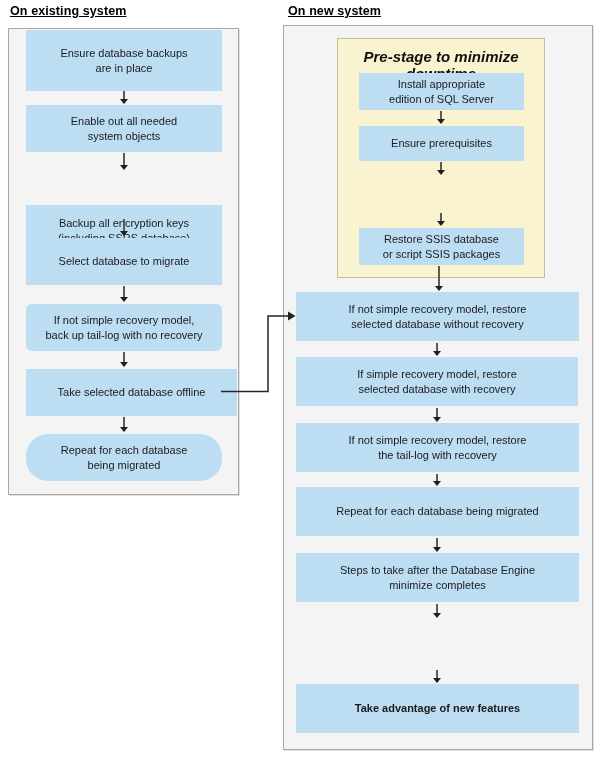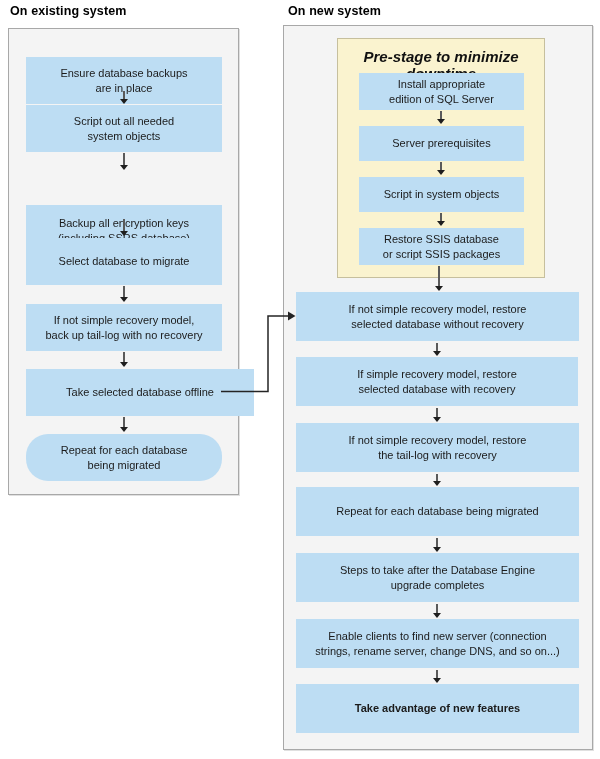--- a/index.html
+++ b/index.html
@@ -4,20 +4,21 @@
 <style>
   html,body{margin:0;padding:0;}
   body{
     width:600px;height:759px;position:relative;background:#ffffff;
     font-family:"Liberation Sans","DejaVu Sans",sans-serif;
     -webkit-font-smoothing:antialiased;
   }
   .col-title{
     position:absolute;font-size:12.5px;font-weight:bold;color:#000;
     letter-spacing:0.1px;
+    text-decoration:underline;
   }
   .panel{
     position:absolute;
     background:var(--panel-bg,#f4f4f4);
     border:1px solid #a8a8a8;
     box-shadow:1px 1px 0 rgba(0,0,0,0.12);
     box-sizing:border-box;
   }
   .prestage{
     position:absolute;
@@ -49,55 +50,55 @@
   }
   .connector-svg{position:absolute;left:0;top:0;pointer-events:none;}
 </style>
 </head>
 <body>
 
 <div class="col-title" style="left:10px;top:4px;">On existing system</div>
 <div class="col-title" style="left:288px;top:4px;">On new system</div>
 
 <div class="panel" style="left:8px;top:28px;width:231px;height:467px;">
-  <div class="stepbox" style="left:17px;top:28px;width:196px;height:47px;">Ensure database backups
+  <div class="stepbox" style="left:17px;top:1px;width:196px;height:61px;">Ensure database backups
 are in place</div>
   <div class="arrow" style="left:110px;top:62px;height:13px;">
       <div class="stem"></div>
       <div class="head"></div>
     </div>
 
-  <div class="stepbox" style="left:17px;top:76px;width:196px;height:47px;">Script out all needed
+  <div class="stepbox" style="left:17px;top:76px;width:196px;height:47px;">Enable out all needed
 system objects</div>
   <div class="arrow" style="left:110px;top:124px;height:17px;">
       <div class="stem"></div>
       <div class="head"></div>
     </div>
 
   <div class="stepbox" style="left:17px;top:142px;width:196px;height:51px;margin-top:34px;">Backup all encryption keys
 (including SSRS database)</div>
   <div class="arrow" style="left:110px;top:190px;height:17px;">
       <div class="stem"></div>
       <div class="head"></div>
     </div>
 
   <div class="stepbox" style="left:17px;top:209px;width:196px;height:47px;">Select database to migrate</div>
   <div class="arrow" style="left:110px;top:257px;height:16px;">
       <div class="stem"></div>
       <div class="head"></div>
     </div>
 
-  <div class="stepbox" style="left:17px;top:275px;width:196px;height:47px;">If not simple recovery model,
+  <div class="stepbox" style="left:17px;top:275px;width:196px;height:47px;border-radius:6px;">If not simple recovery model,
 back up tail-log with no recovery</div>
   <div class="arrow" style="left:110px;top:323px;height:15px;">
       <div class="stem"></div>
       <div class="head"></div>
     </div>
 
-  <div class="stepbox" style="left:17px;top:340px;width:228px;height:47px;">Take selected database offline</div>
+  <div class="stepbox" style="left:17px;top:340px;width:211px;height:47px;">Take selected database offline</div>
   <div class="arrow" style="left:110px;top:388px;height:15px;">
       <div class="stem"></div>
       <div class="head"></div>
     </div>
 
   <div class="stepbox" style="left:17px;top:405px;width:196px;height:47px;border-radius:22px;">Repeat for each database
 being migrated</div>
 </div>
 
 <div class="panel" style="left:283px;top:25px;width:310px;height:725px;">
@@ -105,27 +106,26 @@
   <div class="prestage" style="left:53px;top:12px;width:208px;height:240px;">
     <div class="prestage-title">Pre-stage to minimize downtime</div>
 
     <div class="stepbox" style="left:21px;top:34px;width:165px;height:37px;">Install appropriate
 edition of SQL Server</div>
     <div class="arrow" style="left:98px;top:72px;height:13px;">
         <div class="stem"></div>
         <div class="head"></div>
       </div>
 
-    <div class="stepbox" style="left:21px;top:87px;width:165px;height:35px;">Server prerequisites</div>
+    <div class="stepbox" style="left:21px;top:87px;width:165px;height:35px;">Ensure prerequisites</div>
     <div class="arrow" style="left:98px;top:123px;height:13px;">
         <div class="stem"></div>
         <div class="head"></div>
       </div>
 
-    <div class="stepbox" style="left:21px;top:138px;width:165px;height:35px;">Script in system objects</div>
     <div class="arrow" style="left:98px;top:174px;height:13px;">
         <div class="stem"></div>
         <div class="head"></div>
       </div>
 
     <div class="stepbox" style="left:21px;top:189px;width:165px;height:37px;">Restore SSIS database
 or script SSIS packages</div>
   </div>
 
   <div class="arrow" style="left:150px;top:240px;height:25px;z-index:2;">
@@ -154,28 +154,26 @@
       <div class="head"></div>
     </div>
 
   <div class="stepbox" style="left:12px;top:461px;width:283px;height:49px;">Repeat for each database being migrated</div>
   <div class="arrow" style="left:148px;top:512px;height:14px;">
       <div class="stem"></div>
       <div class="head"></div>
     </div>
 
   <div class="stepbox" style="left:12px;top:527px;width:283px;height:49px;">Steps to take after the Database Engine
-upgrade completes</div>
+minimize completes</div>
   <div class="arrow" style="left:148px;top:578px;height:14px;">
       <div class="stem"></div>
       <div class="head"></div>
     </div>
 
-  <div class="stepbox" style="left:12px;top:593px;width:283px;height:49px;">Enable clients to find new server (connection
-strings, rename server, change DNS, and so on...)</div>
   <div class="arrow" style="left:148px;top:644px;height:13px;">
       <div class="stem"></div>
       <div class="head"></div>
     </div>
 
   <div class="stepbox" style="left:12px;top:658px;width:283px;height:49px;font-weight:bold;">Take advantage of new features</div>
 </div>
 
 <svg class="connector-svg" width="600" height="759" viewBox="0 0 600 759">
   <polyline points="221,391.5 268,391.5 268,316 289,316" fill="none" stroke="#242424" stroke-width="1.5"></polyline>

